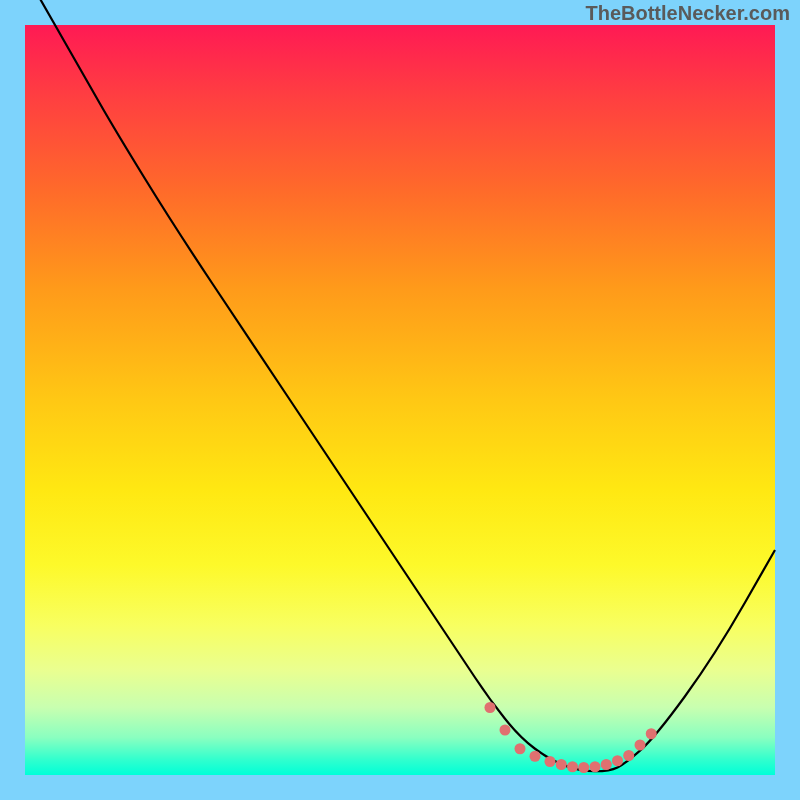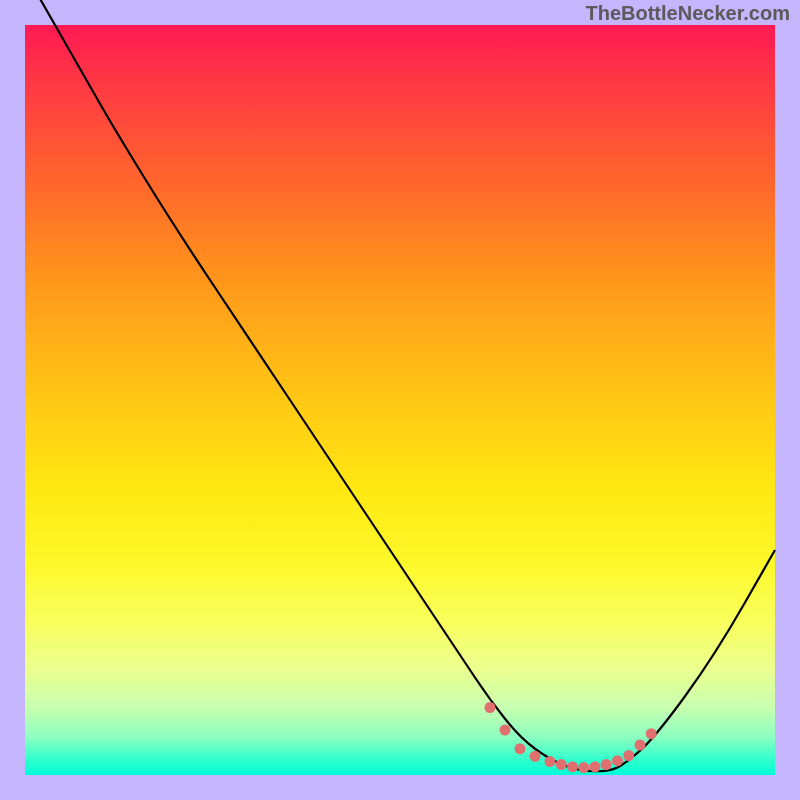--- a/index.html
+++ b/index.html
@@ -1,17 +1,17 @@
 <!DOCTYPE html>
 <html><head>
 <meta charset="utf-8">
 <style>
   * { margin: 0; padding: 0; box-sizing: border-box; }
   html, body { width: 800px; height: 800px; overflow: hidden; background: #000; }
-  .wrap { position: relative; width: 800px; height: 800px; background: #c4b5fd; }
+  .wrap { position: relative; width: 800px; height: 800px; background: #7dd3fc; }
   .attribution {
     position: absolute;
     top: 2px; right: 10px;
     font-family: Arial, sans-serif;
     font-size: 20px;
     font-weight: bold;
     color: #5a5a5a;
     z-index: 5;
   }
   .plot {

